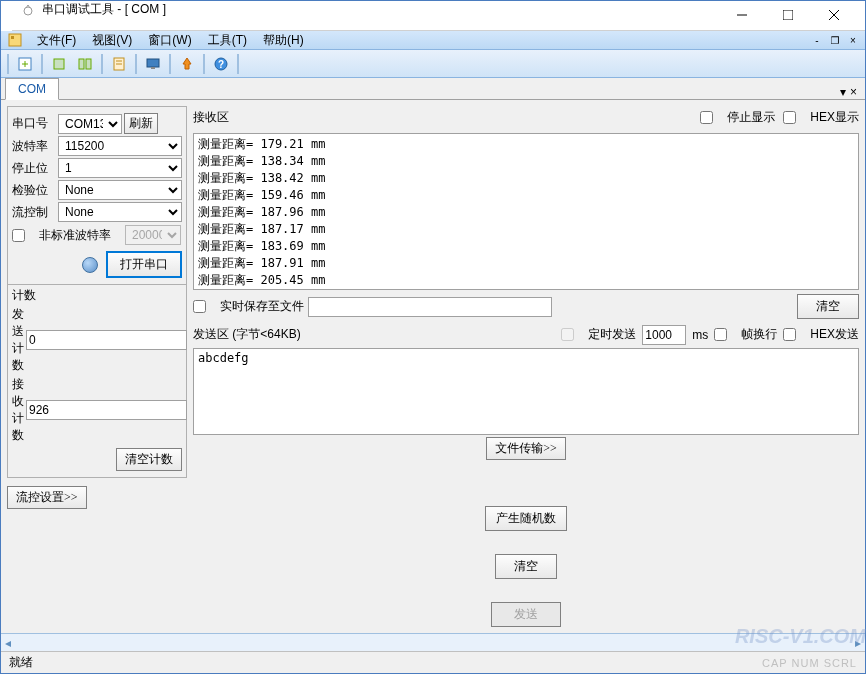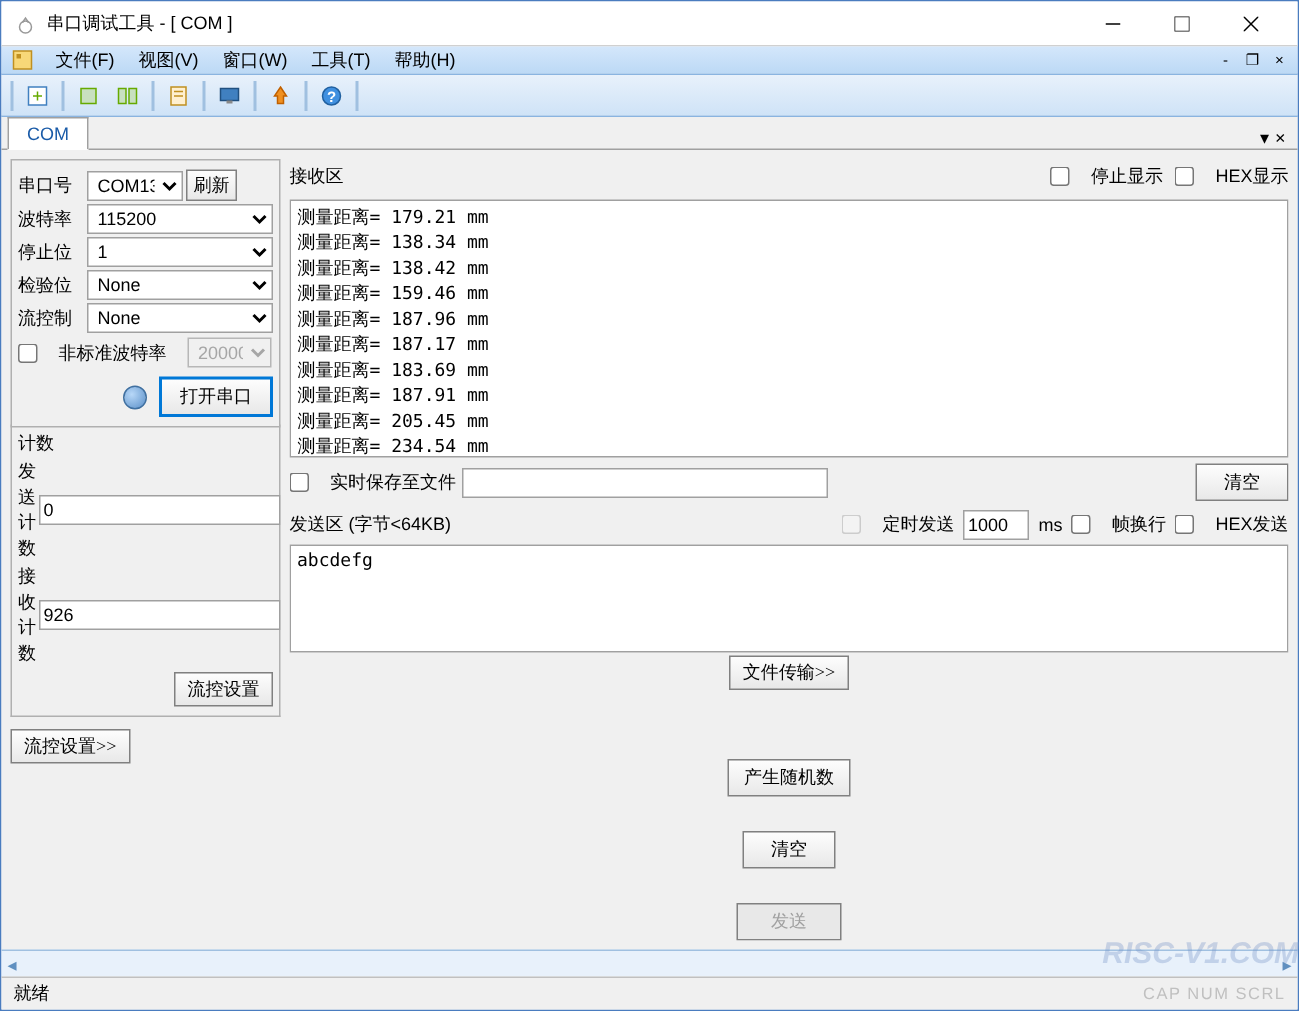--- a/index.html
+++ b/index.html
@@ -1,20 +1,20 @@
 <!DOCTYPE html>
 <html><head>
   <meta charset="utf-8">
   <style>
     * { box-sizing: border-box; margin: 0; padding: 0; }
     body { font-family: "Microsoft YaHei", SimSun, sans-serif; font-size: 12px; background: #fff; overflow: hidden; }
     
     .window { width: 866px; height: 674px; border: 1px solid #4a7cbf; display: flex; flex-direction: column; }
     
-    .titlebar { height: 30px; background: #fff; display: flex; align-items: center; padding: 0 8px; border-bottom: 1px solid #d0d0d0; }
+    .titlebar { height: 30px; background: #fff; display: flex; align-items: flex-start; padding: 0 8px; border-bottom: 1px solid #d0d0d0; margin-left: 11px; }
     .titlebar-icon { width: 16px; height: 16px; margin-right: 6px; display: flex; align-items: center; justify-content: center; color: #888; }
     .titlebar-text { flex: 1; font-size: 12px; color: #000; }
     .win-controls { display: flex; gap: 0; }
     .win-btn { width: 46px; height: 28px; display: flex; align-items: center; justify-content: center; cursor: pointer; }
     
     .menubar { height: 19px; background: linear-gradient(#d4e7fb, #bcd9f5); display: flex; align-items: center; padding: 0 4px; border-bottom: 1px solid #8ab4e0; justify-content: center; }
     .menubar-icon { width: 20px; height: 20px; display: flex; align-items: center; justify-content: center; margin-right: 4px; }
     .menu-item { padding: 2px 8px; cursor: pointer; font-size: 12px; }
     .mdi-controls { margin-left: auto; display: flex; gap: 2px; }
     .mdi-btn { width: 16px; height: 14px; display: flex; align-items: center; justify-content: center; cursor: pointer; font-size: 10px; }
@@ -46,21 +46,21 @@
     .right-panel { flex: 1; display: flex; flex-direction: column; gap: 4px; overflow: hidden; }
     .recv-header { display: flex; align-items: center; gap: 8px; }
     .recv-title { flex: 1; font-size: 12px; }
     .recv-area { flex: 1; background: #fff; border: 1px solid #a0a0a0; font-family: SimSun, monospace; font-size: 12px; padding: 2px 4px; overflow-y: scroll; white-space: pre; position: relative; }
     
     .save-row { display: flex; align-items: center; gap: 4px; }
     .save-path { flex: 1; height: 20px; border: 1px solid #a0a0a0; background: #fff; }
     
     .send-section { display: flex; flex-direction: column; gap: 2px; }
     .send-header { display: flex; align-items: center; gap: 6px; }
-    .send-area { height: 72px; background: #fff; border: 1px solid #a0a0a0; font-family: monospace; font-size: 12px; padding: 2px 4px; resize: none; font-family: SimSun, monospace; }
+    .send-area { height: 87px; background: #fff; border: 1px solid #a0a0a0; font-family: monospace; font-size: 12px; padding: 2px 4px; resize: none; font-family: SimSun, monospace; }
     .send-footer { display: flex; align-items: center; gap: 23px; flex-direction: column; }
     .send-footer .spacer { flex: 1; }
     
     .bottom-scroll { height: 18px; background: #e8f1fb; border-top: 1px solid #a0c0e0; display: flex; align-items: center; }
     
     .statusbar { height: 22px; background: #f0f0f0; border-top: 1px solid #c0c0c0; display: flex; align-items: center; padding: 0 8px; font-size: 12px; }
     .statusbar .spacer { flex: 1; }
     .status-right { color: #c0c0c0; font-size: 11px; letter-spacing: 1px; }
     .watermark { position: absolute; right: 0; bottom: 26px; color: rgba(120,150,200,0.35); font-size: 20px; font-style: italic; font-weight: bold; pointer-events: none; }
     
@@ -216,21 +216,21 @@
         <div class="fieldset-title">计数</div>
         <div class="form-row">
           <span class="form-label" style="width:56px">发送计数</span>
           <input class="form-input" style="flex: 1 1 0%;" value="0">
         </div>
         <div class="form-row">
           <span class="form-label" style="width:56px">接收计数</span>
           <input class="form-input" style="flex: 1 1 0%;" value="926">
         </div>
         <div class="form-row" style="justify-content:flex-end;margin-top:4px">
-          <button class="btn">流控设置</button>
+          <button class="btn">清空计数</button>
         </div>
       </div>
 
       <div style="margin-top:6px">
         <button class="btn">流控设置&gt;&gt;</button>
       </div>
     </div>
 
     <div class="right-panel">
       <div class="recv-header">

